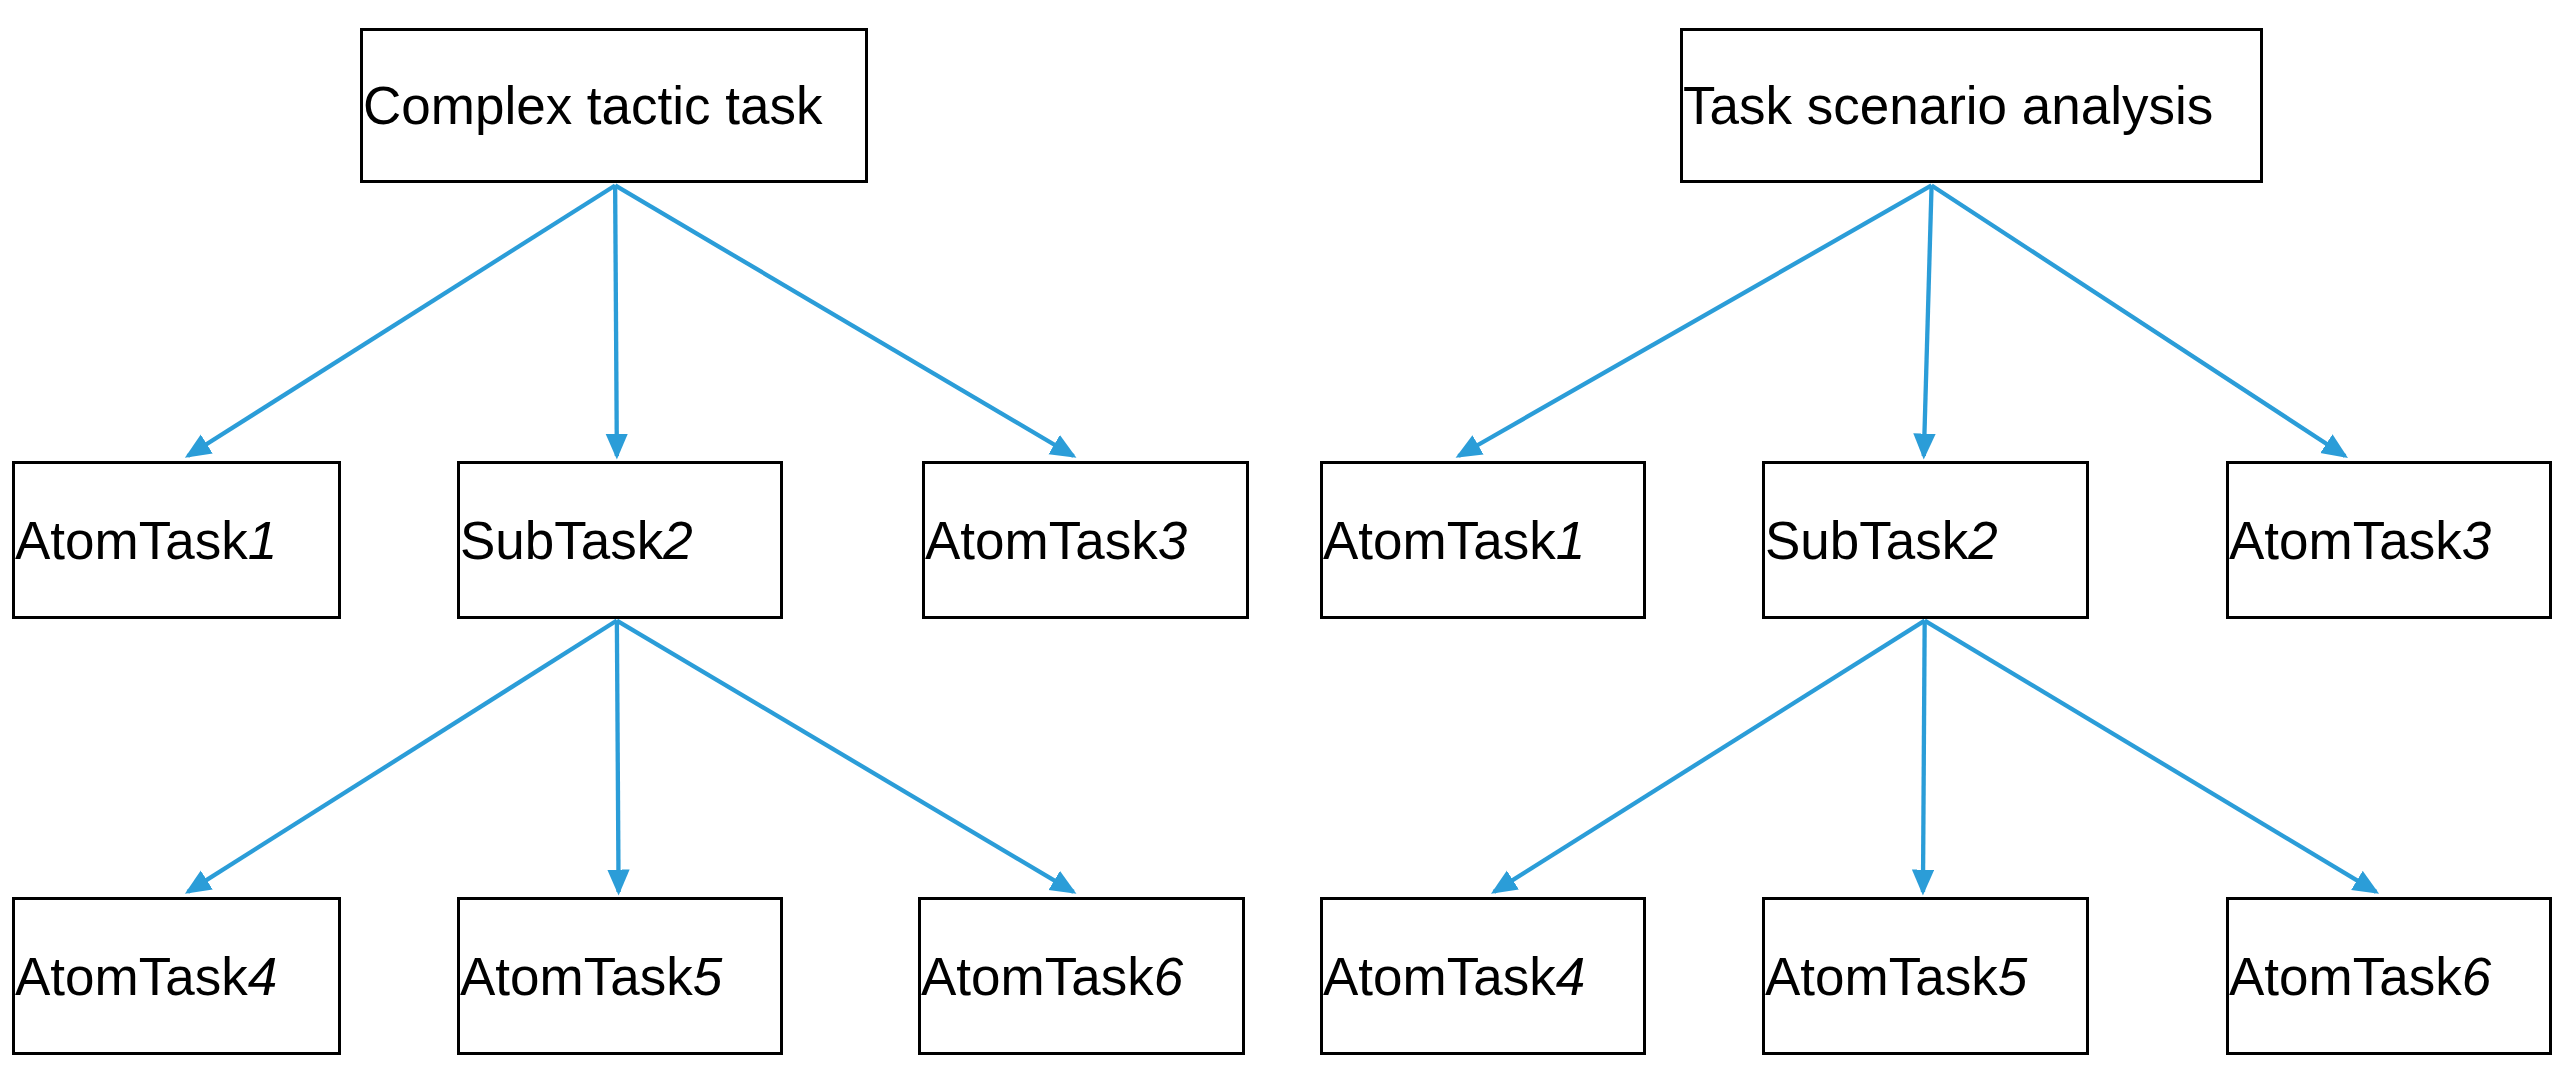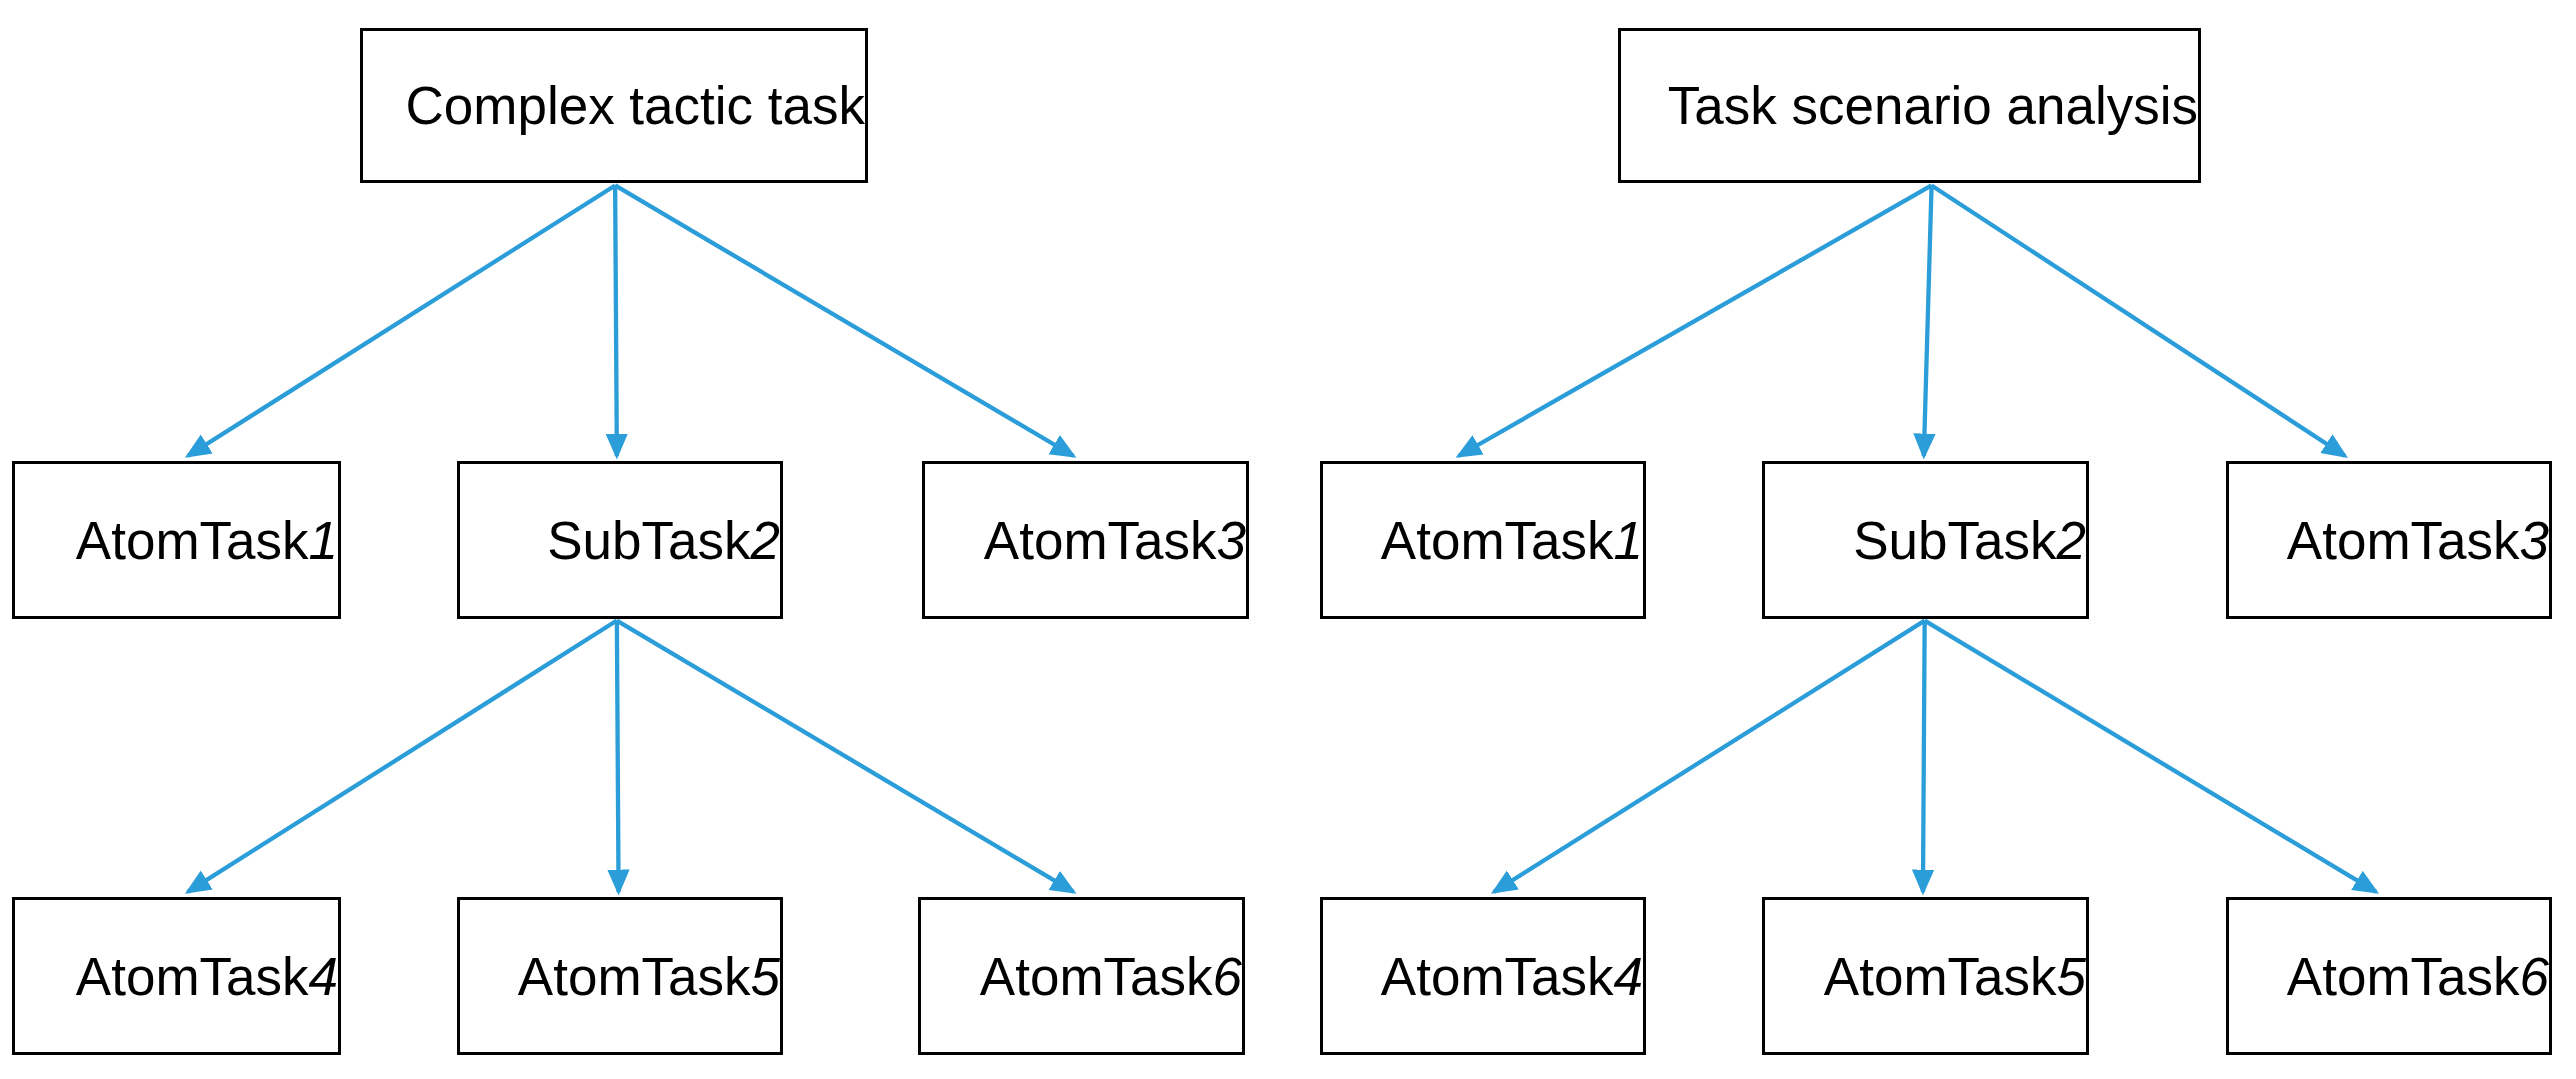--- a/index.html
+++ b/index.html
@@ -28,21 +28,21 @@
     fill:none;
   }
   .arrowhead{fill:var(--arrow);}
   .node{
     position:absolute;
     box-sizing:border-box;
     border:3.4px solid var(--box-border);
     background:var(--box-fill);
     display:flex;
     align-items:center;
-    justify-content:flex-end;
+    justify-content:flex-start;
     font-size:53px;
     line-height:1;
     white-space:nowrap;
   }
   .suffix{font-style:italic;}
 </style>
 </head>
 <body>
 
 <div class="figure">
@@ -94,21 +94,21 @@
   </div>
   <div class="node" style="left:457px;top:897px;width:326px;height:158px">
     <span>AtomTask</span>
       <span class="suffix">5</span>
   </div>
   <div class="node" style="left:918px;top:897px;width:327px;height:158px">
     <span>AtomTask</span>
       <span class="suffix">6</span>
   </div>
 
-  <div class="node" style="left:1618px;top:28.4px;width:583px;height:155px">
+  <div class="node" style="left:1680px;top:28.4px;width:583px;height:155px">
     <span>Task scenario analysis</span>
   </div>
 
   <div class="node" style="left:1320px;top:461px;width:326px;height:158px">
     <span>AtomTask</span>
       <span class="suffix">1</span>
   </div>
   <div class="node" style="left:1762px;top:461px;width:327px;height:158px">
     <span>SubTask</span>
       <span class="suffix">2</span>

